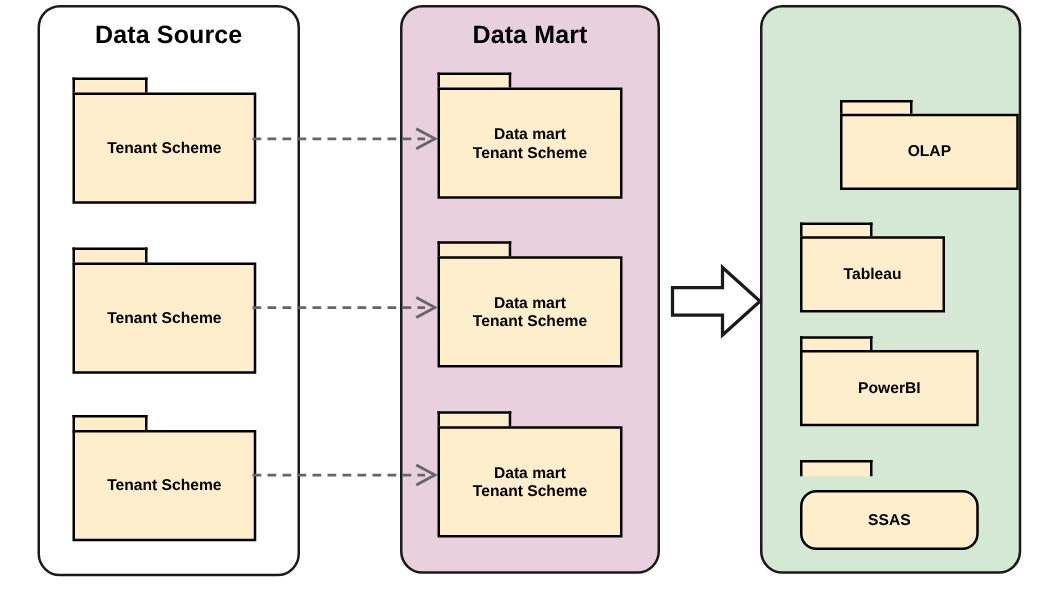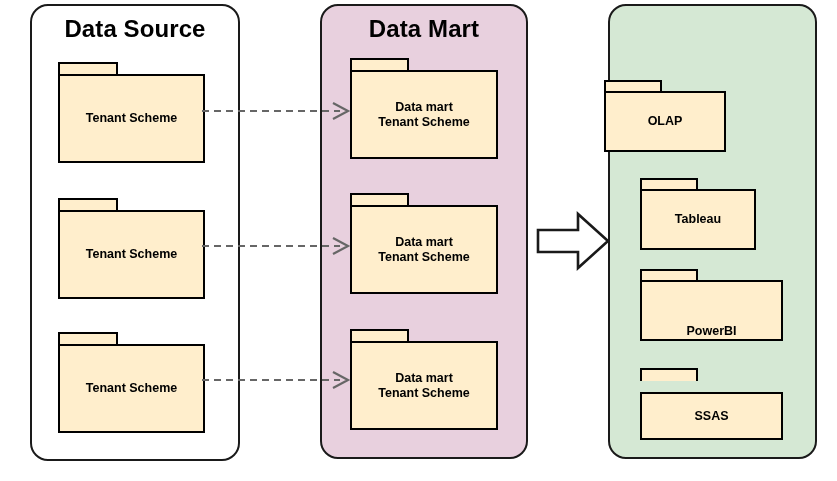--- a/index.html
+++ b/index.html
@@ -22,21 +22,21 @@
     box-sizing: border-box;
     border: 2px solid #1a1a1a;
     border-radius: 18px;
   }
   .lane-title {
     position: absolute;
     left: 0;
     right: 0;
     text-align: center;
     font-weight: bold;
-    font-size: 24px;
+    font-size: 20px;
     line-height: 25px;
     color: #000000;
     letter-spacing: 0.1px;
   }
 
   
   .folder {
     position: absolute;
   }
   .folder .tab {
@@ -131,44 +131,44 @@
     <div class="tab" style="width:59px; height:14px;"></div>
     <div class="body" style="top:12px;">
       <span class="label">Data mart
 Tenant Scheme</span>
     </div>
   </div>
 
   <div class="lane" style="left:608px; top:4px; width:209px; height:455px; background:#d5e8d4;">
   </div>
 
-  <div class="folder" style="left:604px; top:80px; width:122px; height:72px;">
+  <div class="folder" style="left:672px; top:80px; width:143px; height:72px;">
     <div class="tab" style="width:58px; height:13px;"></div>
     <div class="body" style="top:11px;">
       <span class="label">OLAP</span>
     </div>
   </div>
 
   <div class="folder" style="left:640px; top:178px; width:116px; height:72px;">
     <div class="tab" style="width:58px; height:13px;"></div>
     <div class="body" style="top:11px;">
       <span class="label">Tableau</span>
     </div>
   </div>
 
   <div class="folder" style="left:640px; top:269px; width:143px; height:72px;">
     <div class="tab" style="width:58px; height:13px;"></div>
-    <div class="body" style="top:11px;align-items:flex-end;">
+    <div class="body" style="top:11px;">
       <span class="label">PowerBI</span>
     </div>
   </div>
 
   <div class="folder" style="left:640px; top:368px; width:143px; height:72px;">
     <div class="tab" style="width:58px; height:13px;"></div>
-    <div class="body" style="top:24px;">
+    <div class="body" style="top:24px;border-radius:13px;">
       <span class="label">SSAS</span>
     </div>
   </div>
 
   <svg class="connector" style="left:200px; top:96px;" width="160" height="30" viewBox="0 0 160 30">
     <line x1="2" y1="15" x2="140" y2="15" stroke="#666666" stroke-width="2.2" stroke-dasharray="7 5"></line>
     <polyline points="133,7 148,15 133,23" fill="none" stroke="#666666" stroke-width="2.2"></polyline>
   </svg>
 
   <svg class="connector" style="left:200px; top:231px;" width="160" height="30" viewBox="0 0 160 30">

